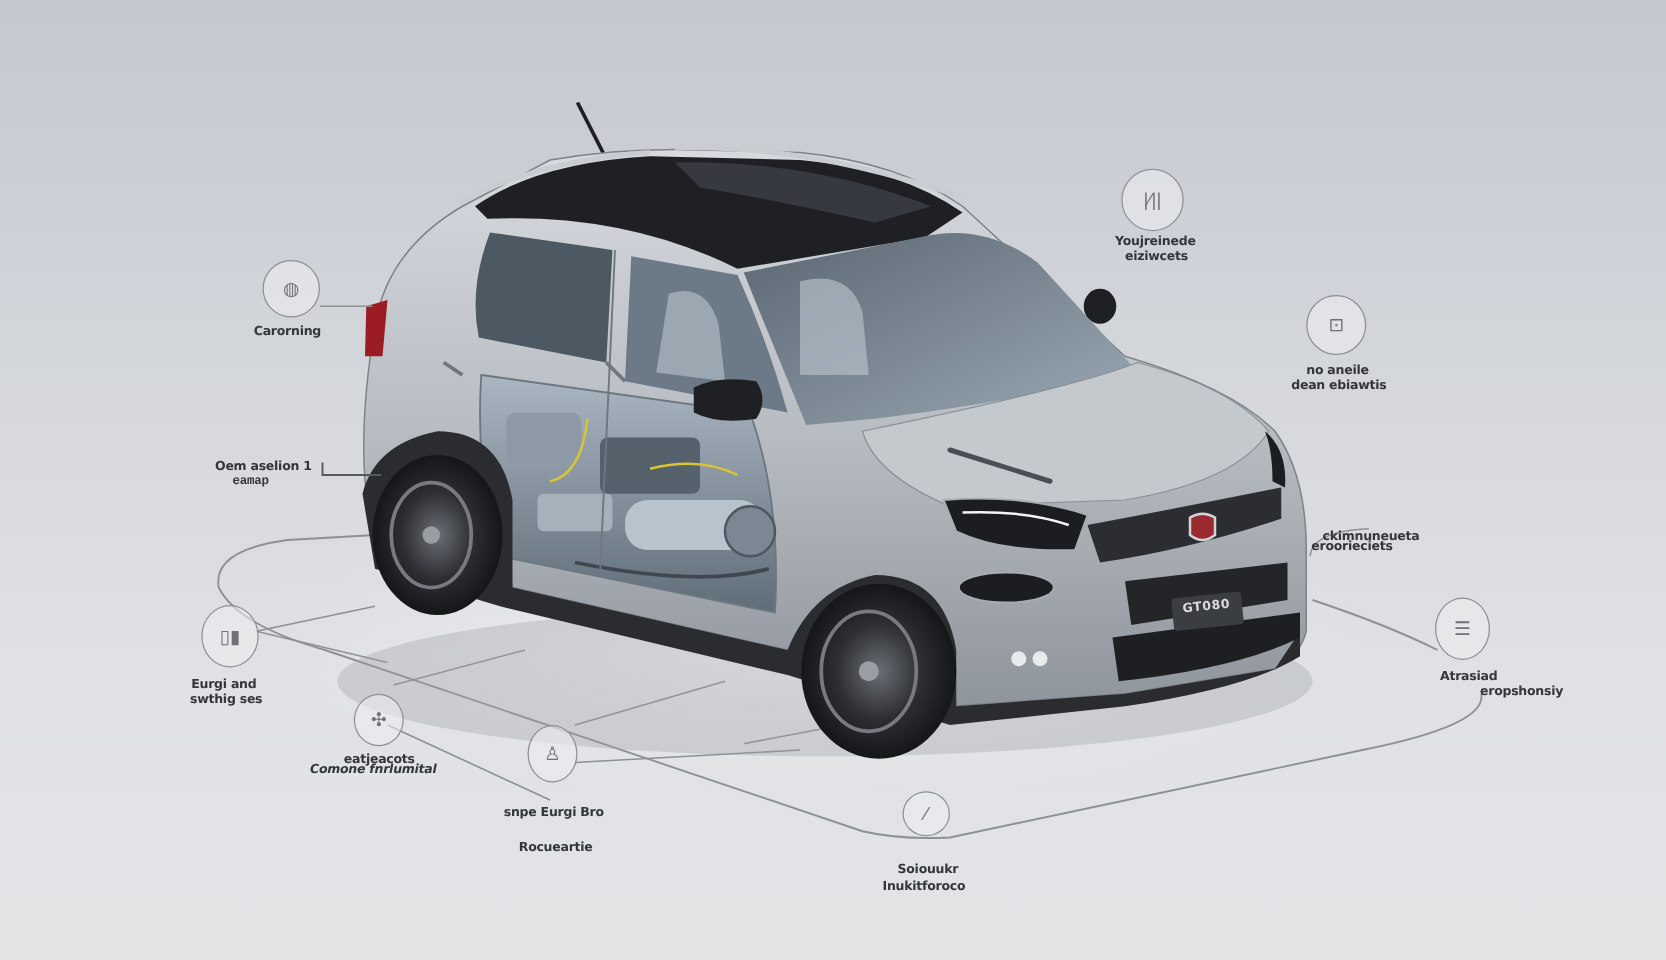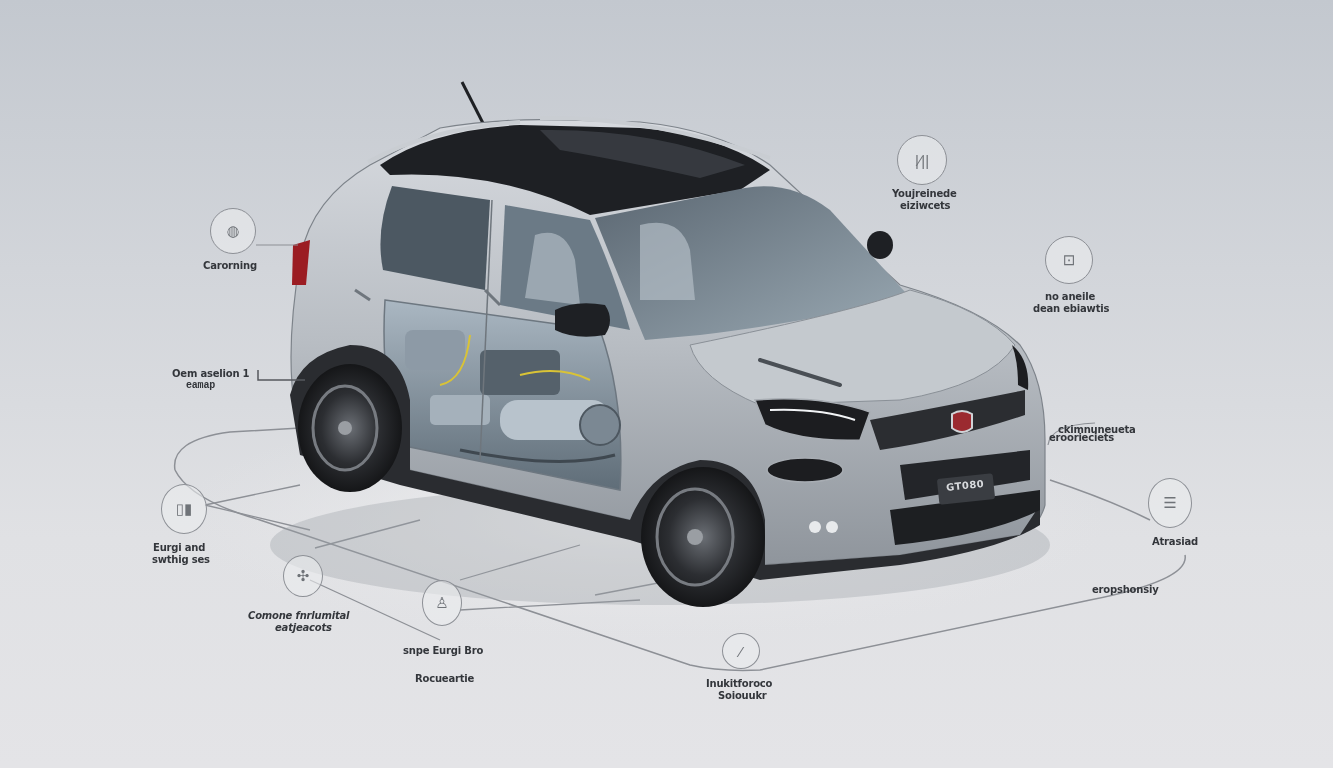--- a/index.html
+++ b/index.html
@@ -170,39 +170,39 @@
   </div>
 
   <div class="callout">
     <div class="label" style="left:1018px;top:432px;margin-left:31px;">eroorieciets</div>
     <div class="label" style="left:1058px;top:424px;">ckimnuneueta</div>
   </div>
 
   <div class="callout">
     <div class="icon" style="left:1148px;top:478px;width:42px;height:48px;">☰</div>
     <div class="label" style="left:1152px;top:536px;">Atrasiad</div>
-    <div class="label" style="left:1092px;top:548px;margin-top:36px;">eropshonsiy</div>
+    <div class="label" style="left:1184px;top:548px;">eropshonsiy</div>
   </div>
 
   <div class="callout">
     <div class="icon" style="left:161px;top:484px;width:44px;height:48px;">▯▮</div>
     <div class="label" style="left:153px;top:542px;">Eurgi and</div>
     <div class="label" style="left:152px;top:554px;">swthig ses</div>
   </div>
 
   <div class="callout">
     <div class="icon" style="left:283px;top:555px;width:38px;height:40px;">✣</div>
     <div class="label" style="left:248px;top:610px;font-style:italic;">Comone fnrlumital</div>
-    <div class="label" style="left:275px;top:622px;font-style:italic;">eatjeacots</div>
+    <div class="label" style="left:275px;top:602px;">eatjeacots</div>
   </div>
 
   <div class="callout">
     <div class="icon" style="left:422px;top:580px;width:38px;height:44px;">♙</div>
     <div class="label" style="left:415px;top:633px;margin-top:40px;">Rocueartie</div>
     <div class="label" style="left:403px;top:645px;">snpe Eurgi Bro</div>
   </div>
 
   <div class="callout">
     <div class="icon" style="left:722px;top:633px;width:36px;height:34px;">⁄</div>
-    <div class="label" style="left:706px;top:678px;">Inukitforoco</div>
+    <div class="label" style="left:706px;top:704px;">Inukitforoco</div>
     <div class="label" style="left:718px;top:690px;">Soiouukr</div>
   </div>
 </div>
 
 </body></html>

